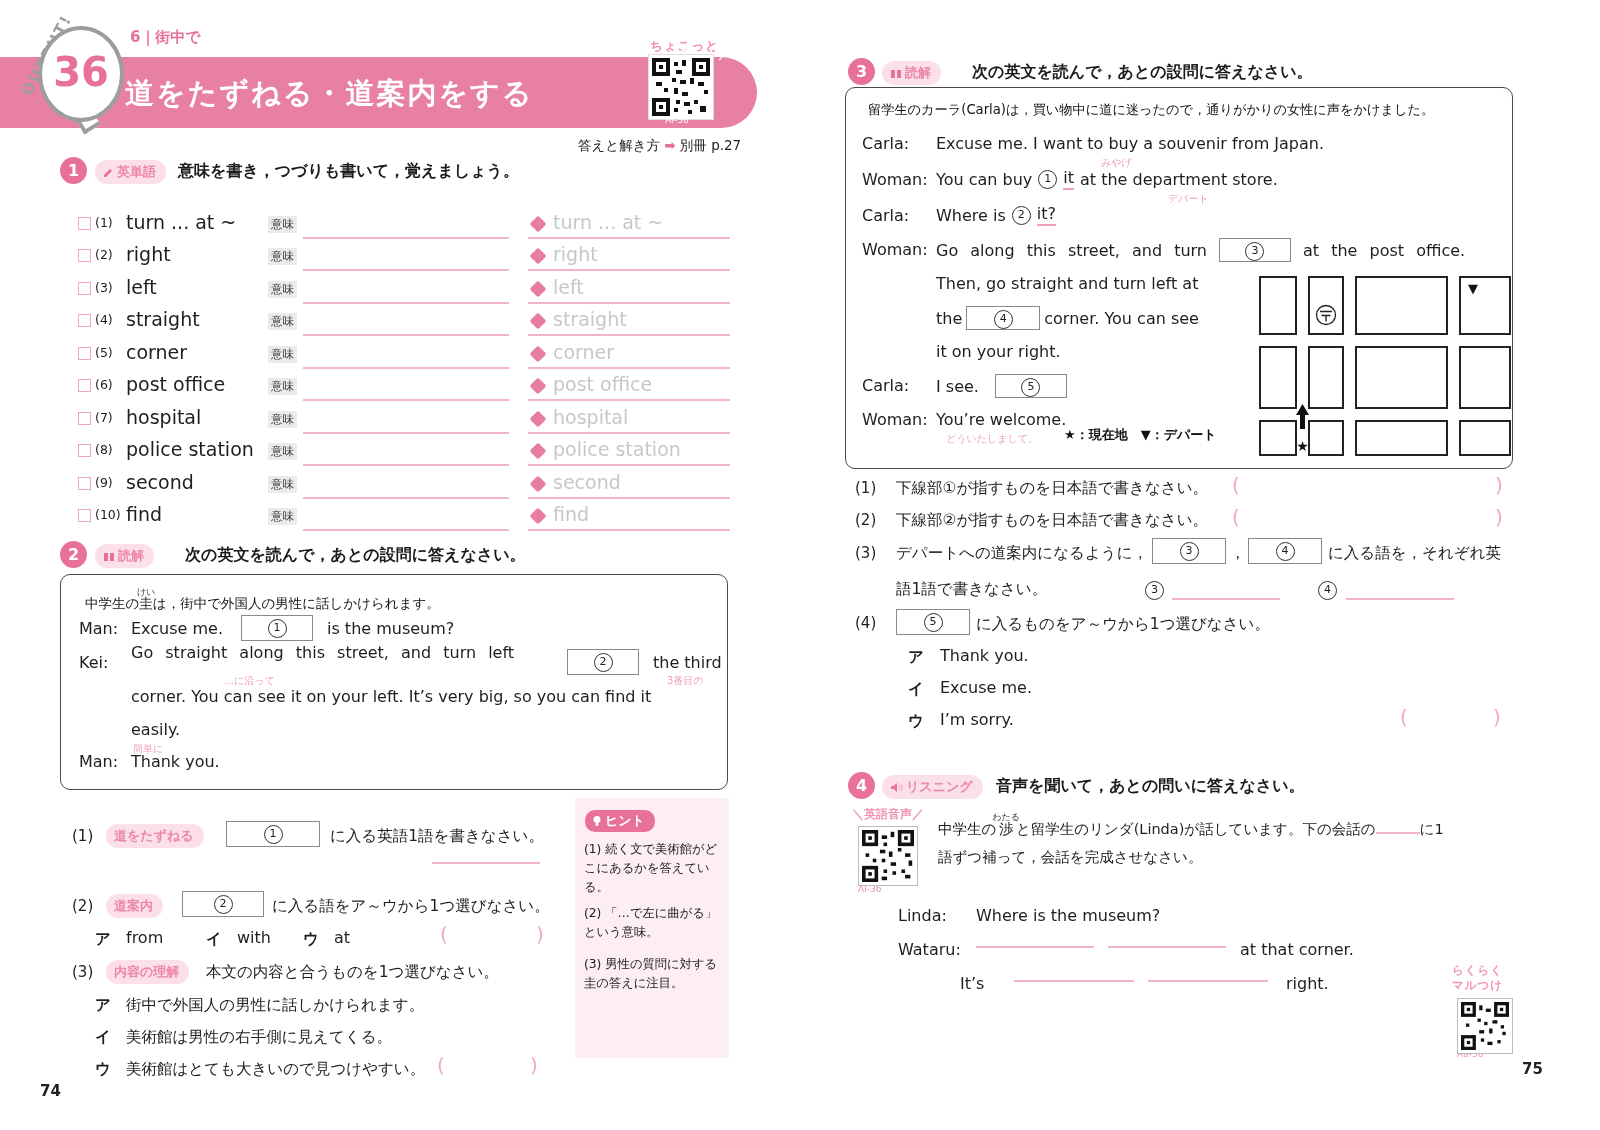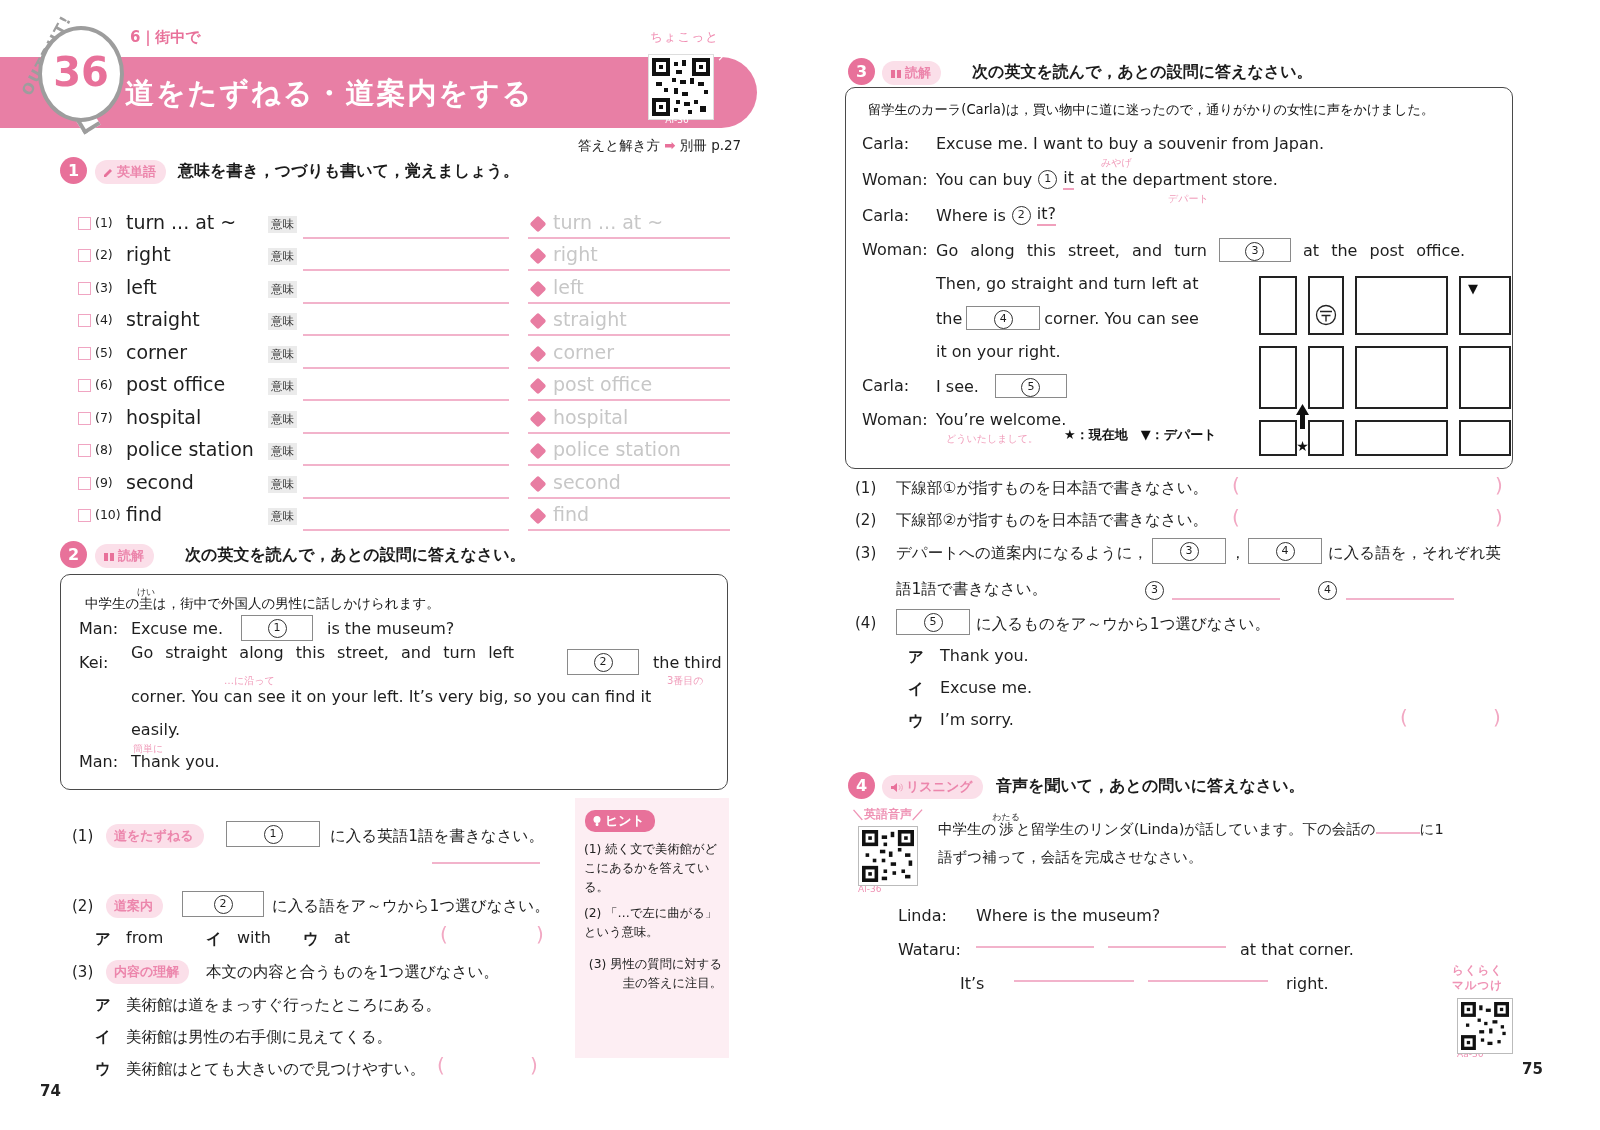--- a/index.html
+++ b/index.html
@@ -12,21 +12,21 @@
           border-radius:0 38px 38px 0;}
   .unit{position:absolute;left:130px;top:28px;color:#e8719a;font-weight:bold;font-size:15px;}
   .lesson-title{position:absolute;left:125px;top:74px;color:#fff;font-weight:bold;font-size:29px;letter-spacing:2px;z-index:2;}
   .bubble{position:absolute;left:38px;top:26px;width:78px;height:88px;background:#fff;border:4px solid #9d9d9d;
           border-radius:50%;z-index:3;text-align:center;}
   .bubble .n36{display:block;line-height:84px;font-size:40px;font-weight:bold;color:#e8719a;}
   .bubble-tail{position:absolute;left:78px;top:112px;width:15px;height:15px;background:#fff;
           border-right:4px solid #9d9d9d;border-bottom:4px solid #9d9d9d;transform:rotate(58deg);z-index:2;}
   .output-txt{position:absolute;left:2px;top:46px;color:#9d9d9d;font-weight:bold;font-size:15px;
           letter-spacing:2px;transform:rotate(-62deg);z-index:3;}
-  .choko1{position:absolute;left:650px;top:29px;color:#f08ab0;font-weight:normal;font-size:12.5px;letter-spacing:1px;z-index:2;}
+  .choko1{position:absolute;left:650px;top:38px;color:#f08ab0;font-weight:bold;font-size:12.5px;letter-spacing:1px;z-index:2;}
   .choko2{position:absolute;left:642px;top:46px;color:#fff;font-weight:bold;font-size:12.5px;z-index:2;}
   .qrbox{position:absolute;background:#fff;border:1px solid #ddd;padding:3px;z-index:2;}
   .qrcap-w{position:absolute;color:#fff;font-size:9px;text-align:center;z-index:2;}
   .qrcap-p{position:absolute;color:#ef93b5;font-size:9px;text-align:left;}
   .ansref{position:absolute;left:578px;top:137px;font-size:13.5px;color:#222;}
   .ansref .arrow{color:#e8719a;font-weight:bold;}
 
   
   .scirc{position:absolute;width:27px;height:27px;border-radius:50%;background:#e8719a;color:#fff;
          font-weight:bold;text-align:center;line-height:27px;font-size:16px;z-index:2;}
@@ -71,21 +71,21 @@
   .ansline{position:absolute;border-bottom:2px solid #f2b3cb;}
   .anslab{position:absolute;}
 
   
   .hintbox{position:absolute;left:575px;top:798px;width:154px;height:260px;background:#fdeef3;}
   .hint-pill{position:absolute;left:10px;top:12px;background:#e8719a;color:#fff;border-radius:10px;
              padding:2px 10px 2px 7px;font-size:13px;font-weight:bold;}
   .hint-pill svg{vertical-align:-2px;margin-right:3px;}
   .hintitems{position:absolute;left:9px;top:42px;width:138px;font-size:12.3px;line-height:1.55;color:#222;}
   .hintitems p{margin:0 0 7px 0;}
-  .hintitems p.gap{margin-top:13px;text-align:right;}
+  .hintitems p.gap{margin-top:13px;}
 
   .pgnum{position:absolute;font-size:15px;font-weight:bold;color:#222;}
   .audio-lab{position:absolute;color:#ef93b5;font-weight:bold;font-size:12px;}
   .marutag{position:absolute;color:#ef93b5;font-weight:bold;font-size:11.5px;letter-spacing:1px;}
   .s4txt{position:absolute;font-size:14.5px;white-space:nowrap;}
   .blank-i{display:inline-block;width:44px;height:14px;border-bottom:2px solid #f2b3cb;}
   .wblank{position:absolute;height:18px;border-bottom:2px solid #f2b3cb;}
   .en-line{position:absolute;font-size:16px;white-space:nowrap;}
 </style>
 </head>
@@ -303,21 +303,21 @@
     <div class="opt-en" style="left:237px;top:928px">with</div>
     <div class="opt-lab" style="left:303px;top:929px">ウ</div>
     <div class="opt-en" style="left:334px;top:928px">at</div>
     <div class="paren" style="left:440px;top:922px">(</div>
     <div class="paren" style="left:536px;top:922px">)</div>
 
     <div class="qno" style="left:72px;top:963px">(3)</div>
     <div class="pill" style="left:106px;top:960px">内容の理解</div>
     <div class="qtxt" style="left:206px;top:962px">本文の内容と合うものを1つ選びなさい。</div>
     <div class="opt-lab" style="left:95px;top:995px">ア</div>
-    <div class="opt-txt" style="left:126px;top:995px">美術館は道をまっすぐ行ったところにある。</div>
+    <div class="opt-txt" style="left:126px;top:995px">街中で外国人の男性に話しかけられます。</div>
     <div class="opt-lab" style="left:95px;top:1027px">イ</div>
     <div class="opt-txt" style="left:126px;top:1027px">美術館は男性の右手側に見えてくる。</div>
     <div class="opt-lab" style="left:95px;top:1059px">ウ</div>
     <div class="opt-txt" style="left:126px;top:1059px">美術館はとても大きいので見つけやすい。</div>
     <div class="paren" style="left:437px;top:1053px">(</div>
     <div class="paren" style="left:530px;top:1053px">)</div>
 
     <div class="hintbox">
       <div class="hint-pill">
         <svg width="10" height="12" viewBox="0 0 10 12">

